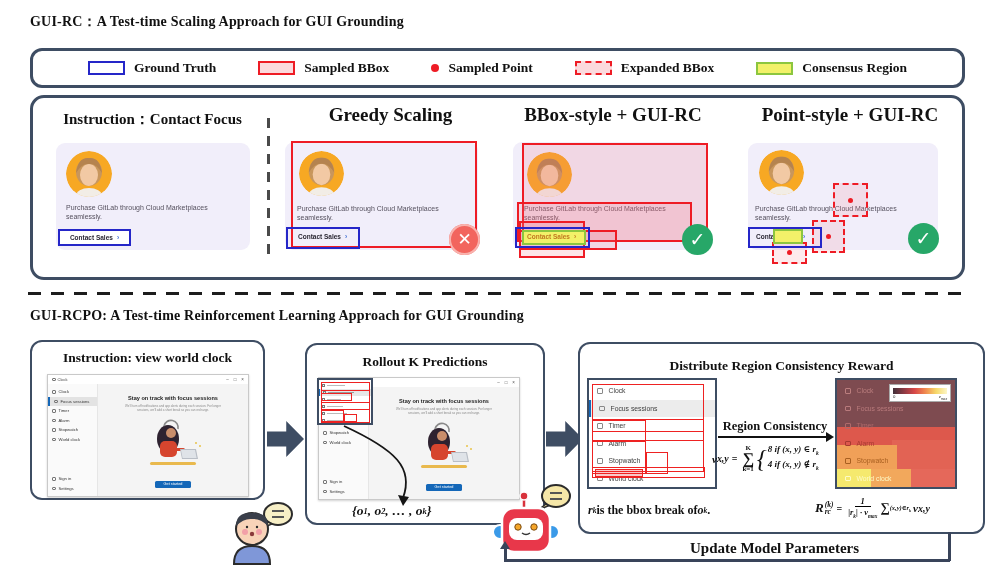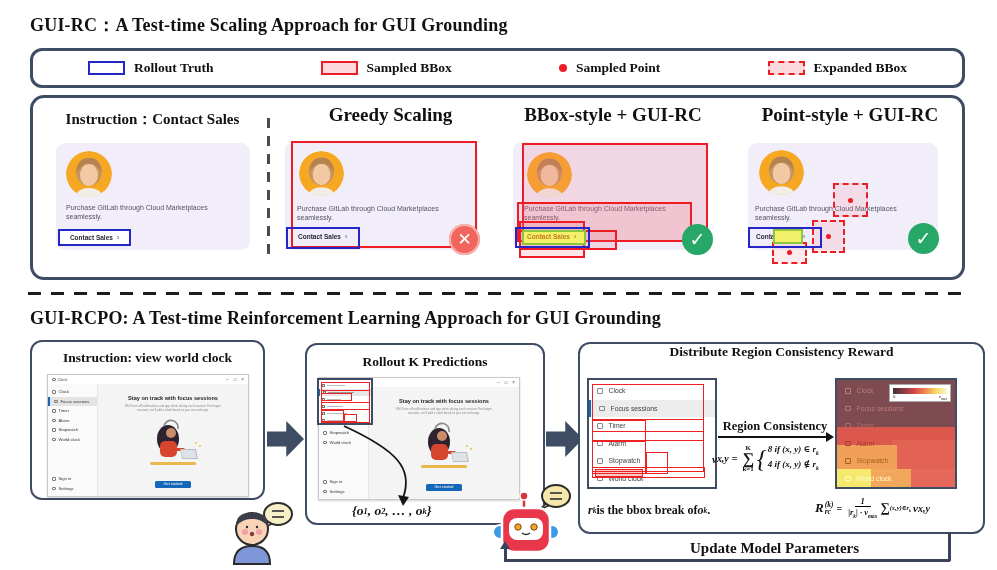--- a/index.html
+++ b/index.html
@@ -2,21 +2,21 @@
 <html style="--slate: #3e4d63; --red: #ee1c25; --blue: #2526c8; --yellowfill: #f2f169; --yellowborder: #8cc63f; --cardbg: #f1eefa; --avatar: #f7a823; --green: #27a768; --cross: #f2655e; --winblue: #1467b8; --pinkfill: rgba(244,112,130,0.18);"><head>
 <meta charset="utf-8">
 <style>
 *{margin:0;padding:0;box-sizing:border-box}
 html,body{width:997px;height:570px;background:#fff;overflow:hidden}
 body{position:relative;font-family:"Liberation Sans","DejaVu Sans",sans-serif;color:#111}
 .abs{position:absolute}
 .serif{font-family:"Liberation Serif","DejaVu Serif","DejaVu Sans",serif;font-weight:bold}
 .center{text-align:center}
 
-.sec-title{font-size:18px;letter-spacing:.2px}
+.sec-title{font-size:14px;letter-spacing:.2px}
 .legend-box{left:30px;top:48px;width:935px;height:40px;border:3px solid var(--slate);border-radius:12px;display:flex;align-items:center;justify-content:space-between;padding:0 55px;background:#fff}
 .lg-item{display:flex;align-items:center;gap:9px}
 .lg-label{font-size:13.5px}
 .sw{width:37px;height:14px;background:#fff}
 .sw-gt{border:2.5px solid var(--blue)}
 .sw-sb{border:2.5px solid var(--red);background:#fbdadd}
 .sw-pt{width:8px;height:8px;border-radius:50%;background:var(--red)}
 .sw-eb{border:2.5px dashed var(--red);background:#fbdadd}
 .sw-cr{border:2px solid var(--yellowborder);background:var(--yellowfill);height:13px}
 .demo-panel{left:30px;top:95px;width:935px;height:185px;border:3px solid var(--slate);border-radius:14px;background:#fff}
@@ -90,39 +90,43 @@
 .fbhead{position:absolute;width:0;height:0;border-bottom:8px solid #39445a;border-left:5px solid transparent;border-right:5px solid transparent}
 </style>
 </head>
 <body>
 
 <div class="abs serif sec-title" style="left:30px;top:13px">GUI-RC：A Test-time Scaling Approach for GUI Grounding</div>
 
 <div class="abs legend-box">
   <div class="lg-item">
     <span class="sw sw-gt"></span>
-    <span class="serif lg-label">Rollout Truth</span>
+    <span class="serif lg-label">Ground Truth</span>
   </div>
   <div class="lg-item">
     <span class="sw sw-sb"></span>
     <span class="serif lg-label">Sampled BBox</span>
   </div>
   <div class="lg-item">
     <span class="sw-pt"></span>
     <span class="serif lg-label">Sampled Point</span>
   </div>
   <div class="lg-item">
     <span class="sw sw-eb"></span>
     <span class="serif lg-label">Expanded BBox</span>
   </div>
+  <div class="lg-item">
+    <span class="sw sw-cr"></span>
+    <span class="serif lg-label">Consensus Region</span>
+  </div>
 </div>
 
 <div class="abs demo-panel"></div>
 
-<div class="abs serif colhead-sm center" style="left:45px;top:110px;width:215px">Instruction：Contact Sales</div>
+<div class="abs serif colhead-sm center" style="left:45px;top:110px;width:215px">Instruction：Contact Focus</div>
 <div class="abs gcard" style="left:56px;top:143px;width:194px;height:107px">
   <div class="avatar abs" style="left:10px;top:8px;width:46px;height:46px">
     <svg width="46" height="46" viewBox="0 0 46 46">
       <circle cx="23" cy="23" r="23" fill="#f7a823"></circle>
       <ellipse cx="23" cy="21" rx="13" ry="14" fill="#c8965c"></ellipse>
       <ellipse cx="23" cy="24" rx="9" ry="11" fill="#f2c9a4"></ellipse>
       <path d="M10 22 Q12 6 23 7 Q34 6 36 22 Q30 12 23 13 Q16 12 10 22Z" fill="#b5834f"></path>
       <ellipse cx="23" cy="45" rx="13" ry="8" fill="#f2ede6"></ellipse>
     </svg>
   </div>
@@ -408,21 +412,21 @@
     <span>, o</span>
     <sub>2</sub>
     <span>, … , o</span>
     <sub>k</sub>
     <span>}</span>
 </div>
 
 <div class="block-arrow" style="left:546px;top:421px"></div>
 
 <div class="abs rc-panel" style="left:578px;top:342px;width:407px;height:192px">
-  <div class="serif rc-title center" style="margin-top:0">Distribute Region Consistency Reward</div>
+  <div class="serif rc-title center" style="margin-top:14px">Distribute Region Consistency Reward</div>
 </div>
 
 <div class="zoombox" style="left:587px;top:378px;width:130px;height:111px">
   <div style="padding-top:2px">
     <div class="zrow">
         <span class="zico"></span>
         <span>Clock</span>
       </div>
     <div class="zrow sel">
         <span class="zico"></span>

